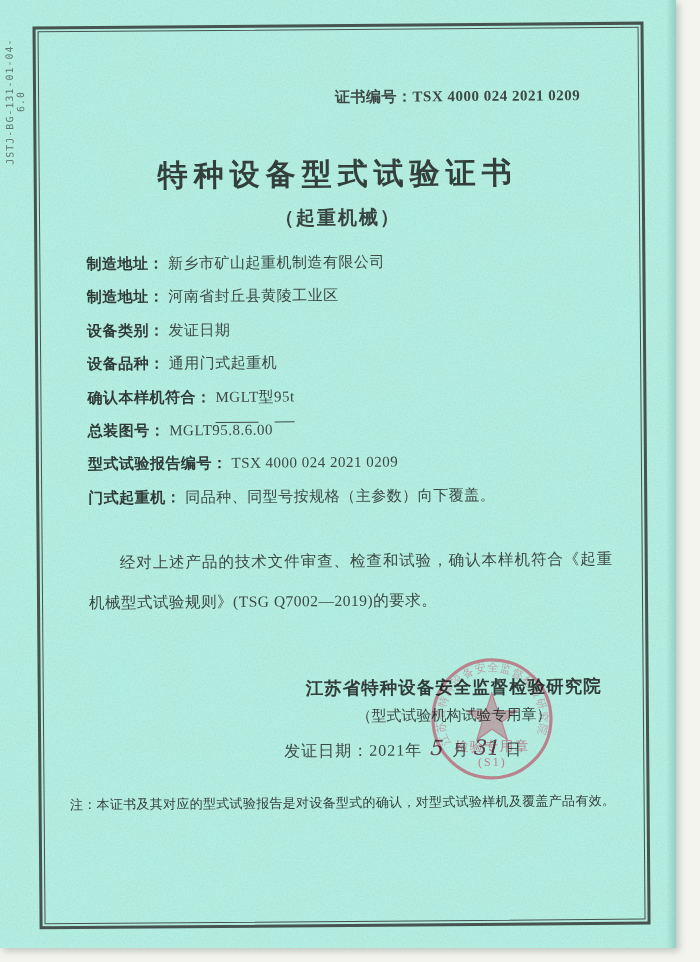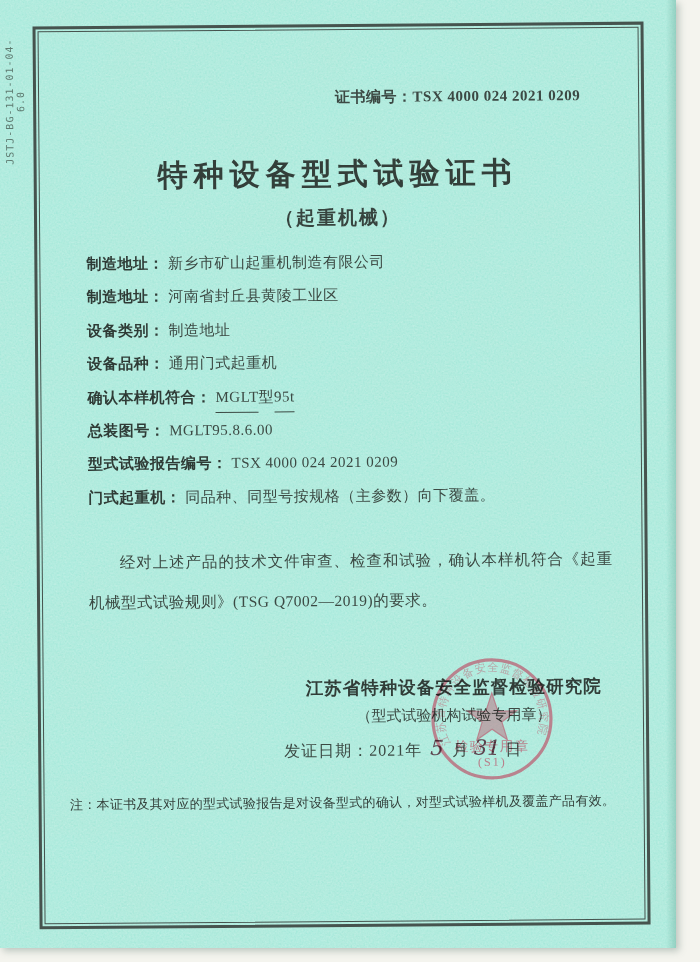--- a/index.html
+++ b/index.html
@@ -48,21 +48,21 @@
     font-size:30px;font-weight:bold;letter-spacing:6px;color:#333f3a;
   }
   .subtitle{
     position:absolute;left:36px;top:205px;width:608px;text-align:center;
     font-size:19px;font-weight:bold;letter-spacing:2px;color:#37443f;
   }
   .fields{position:absolute;left:88px;top:246px;width:530px;}
   .frow{line-height:33.4px;font-size:15px;white-space:nowrap;}
   .flabel{font-weight:bold;color:#2f3b36;letter-spacing:0.5px;}
   .fvalue{color:#3c4a44;letter-spacing:0.5px;margin-left:4px;}
-  .useg{border-bottom:1px solid #3c4a44;padding-bottom:7px;}
+  .useg{border-bottom:1px solid #3c4a44;padding-bottom:17px;}
   .statement{
     position:absolute;left:88px;top:541px;width:524px;
     font-size:15.5px;line-height:40px;text-indent:31px;
     color:#3c4a44;letter-spacing:0.5px;text-align:justify;
   }
   .issuer{
     position:absolute;left:260px;top:676px;width:384px;text-align:center;
     font-size:17.5px;font-weight:bold;letter-spacing:1px;color:#313d38;
     white-space:nowrap;
   }
@@ -121,21 +121,21 @@
   </div>
 
   <div class="certno">证书编号：TSX 4000 024 2021 0209</div>
 
   <div class="title">特种设备型式试验证书</div>
   <div class="subtitle">（起重机械）</div>
 
   <div class="fields" id="fields">
       <div class="frow"><span class="flabel">制造地址：</span><span class="fvalue">新乡市矿山起重机制造有限公司</span></div>
       <div class="frow"><span class="flabel">制造地址：</span><span class="fvalue">河南省封丘县黄陵工业区</span></div>
-      <div class="frow"><span class="flabel">设备类别：</span><span class="fvalue">制造地址</span></div>
+      <div class="frow"><span class="flabel">设备类别：</span><span class="fvalue">发证日期</span></div>
       <div class="frow"><span class="flabel">设备品种：</span><span class="fvalue">通用门式起重机</span></div>
       <div class="frow"><span class="flabel">确认本样机符合：</span><span class="fvalue"><span class="useg">MGLT</span><span>型</span><span class="useg">95t</span></span></div>
       <div class="frow"><span class="flabel">总装图号：</span><span class="fvalue">MGLT95.8.6.00</span></div>
       <div class="frow"><span class="flabel">型式试验报告编号：</span><span class="fvalue">TSX 4000 024 2021 0209</span></div>
       <div class="frow"><span class="flabel">门式起重机：</span><span class="fvalue">同品种、同型号按规格（主参数）向下覆盖。</span></div>
     </div>
 
   <div class="statement">经对上述产品的技术文件审查、检查和试验，确认本样机符合《起重机械型式试验规则》(TSG Q7002—2019)的要求。</div>
 
   <div class="issuer">江苏省特种设备安全监督检验研究院</div>

